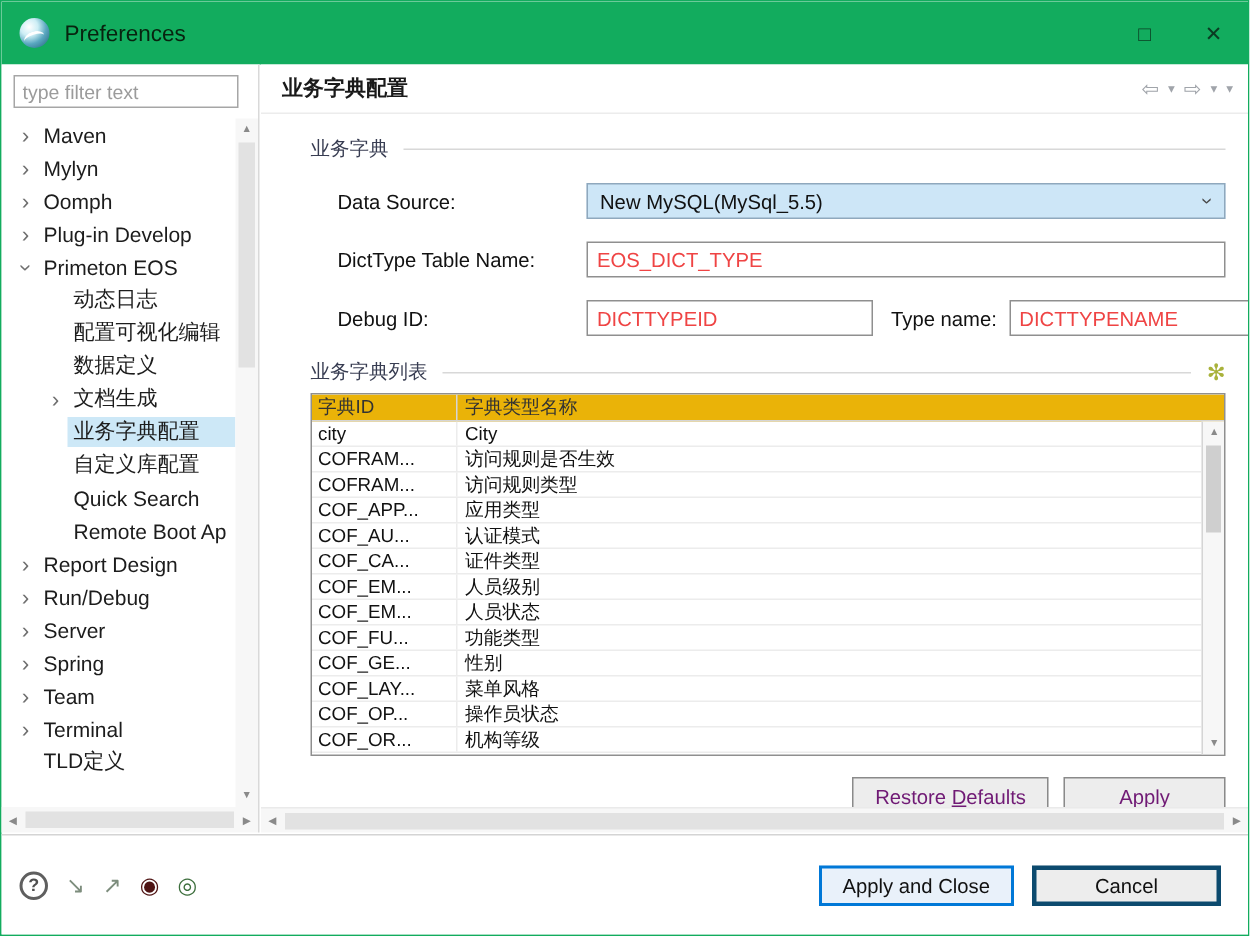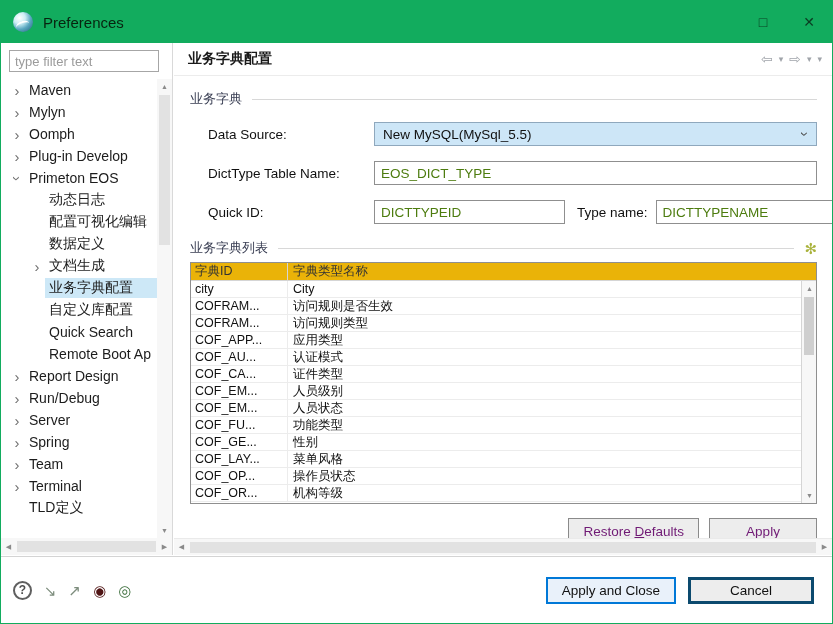--- a/index.html
+++ b/index.html
@@ -41,35 +41,35 @@
   .hscroll .sb-arrow { height:17px; flex:0 0 15px; }
   .hthumb { flex:1; height:11px; margin:0 1px; background:#e2e2e2; }
 
   
   .right-panel { position:absolute; top:42px; left:173px; right:0; bottom:68px; background:#fff; }
   .rp-header { height:33px; display:flex; align-items:center; padding:0 10px 0 14px; border-bottom:1px solid #ececec; }
   .rp-title { font-size:14px; font-weight:bold; color:#1a1a1a; }
   .nav-icons { margin-left:auto; display:flex; align-items:center; gap:6px; color:#a0a4aa; }
   .nav-icons .big { font-size:14px; }
   .nav-icons .small { font-size:9px; }
-  .rp-content { position:absolute; top:33px; left:0; right:0; bottom:17px; padding:6px 15px 0 16px; overflow:hidden; }
+  .rp-content { position:absolute; top:33px; left:0; right:0; bottom:17px; padding:6px 15px 0 33px; overflow:hidden; }
 
   .section-row { display:flex; align-items:center; margin-top:8px; }
   .section-label { font-size:13px; color:#383d52; }
   .section-line { flex:1; height:1px; background:#d8d8d8; margin-left:10px; }
   .refresh-icon { margin-left:10px; color:#a9b23b; font-size:15px; line-height:1; }
 
   .form { margin:14px 0 0 18px; }
   .frow { display:flex; align-items:center; margin-bottom:15px; }
   .flabel { width:166px; flex:0 0 166px; font-size:13.5px; color:#111; }
   .flabel.inline { width:auto; flex:0 0 auto; margin-left:12px; margin-right:8px; }
   .combo { flex:1; height:24px; border:1px solid #8fa8bd; background:#cde6f7; display:flex; align-items:center;
     padding:0 8px; font-size:13.5px; color:#111; }
   .combo-arrow { margin-left:auto; transform:rotate(90deg); color:#4a4a4a; font-size:14px; }
-  .tinput { flex:1; height:24px; border:1px solid #8f8f8f; background:#fff; padding:0 6px; color:#4d7c0f;
+  .tinput { flex:1; height:24px; border:1px solid #8f8f8f; background:#fff; padding:0 6px; color:#ef4444;
     font:13.5px "Liberation Sans","DejaVu Sans",sans-serif; outline:none; }
   .tinput.short { flex:0 0 152px; }
 
   .dtable { position:relative; margin-top:5px; border:1px solid #8f8f8f; height:242px; background:#fff; overflow:hidden; }
   .thead { display:flex; height:18px; background:#eab308; border-bottom:1px solid #d5d5d5; font-size:12.5px; color:#333; }
   .th1 { width:97px; flex:0 0 97px; border-right:1px solid #d5d5d5; padding-left:4px; line-height:17px; }
   .th2 { flex:1; padding-left:5px; line-height:17px; }
   .tbody { position:absolute; top:18px; left:0; right:15px; bottom:0; overflow:hidden; }
   .trow { display:flex; height:17px; line-height:16px; font-size:12.5px; color:#111; border-bottom:1px solid #ececec; }
   .tc1 { width:97px; flex:0 0 97px; border-right:1px solid #ececec; padding-left:4px; overflow:hidden; white-space:nowrap; }
@@ -242,21 +242,21 @@
           <div class="combo">
             <span>New MySQL(MySql_5.5)</span>
             <span class="combo-arrow">›</span>
           </div>
         </div>
         <div class="frow">
           <span class="flabel">DictType Table Name:</span>
           <input class="tinput" type="text" value="EOS_DICT_TYPE" style="">
         </div>
         <div class="frow">
-          <span class="flabel">Quick ID:</span>
+          <span class="flabel">Debug ID:</span>
           <input class="tinput short" type="text" value="DICTTYPEID" style="">
           <span class="flabel inline">Type name:</span>
           <input class="tinput" type="text" value="DICTTYPENAME" style="">
         </div>
       </div>
 
       <div class="section-row">
         <span class="section-label">业务字典列表</span>
         <span class="section-line"></span>
         <span class="refresh-icon">✻</span>

